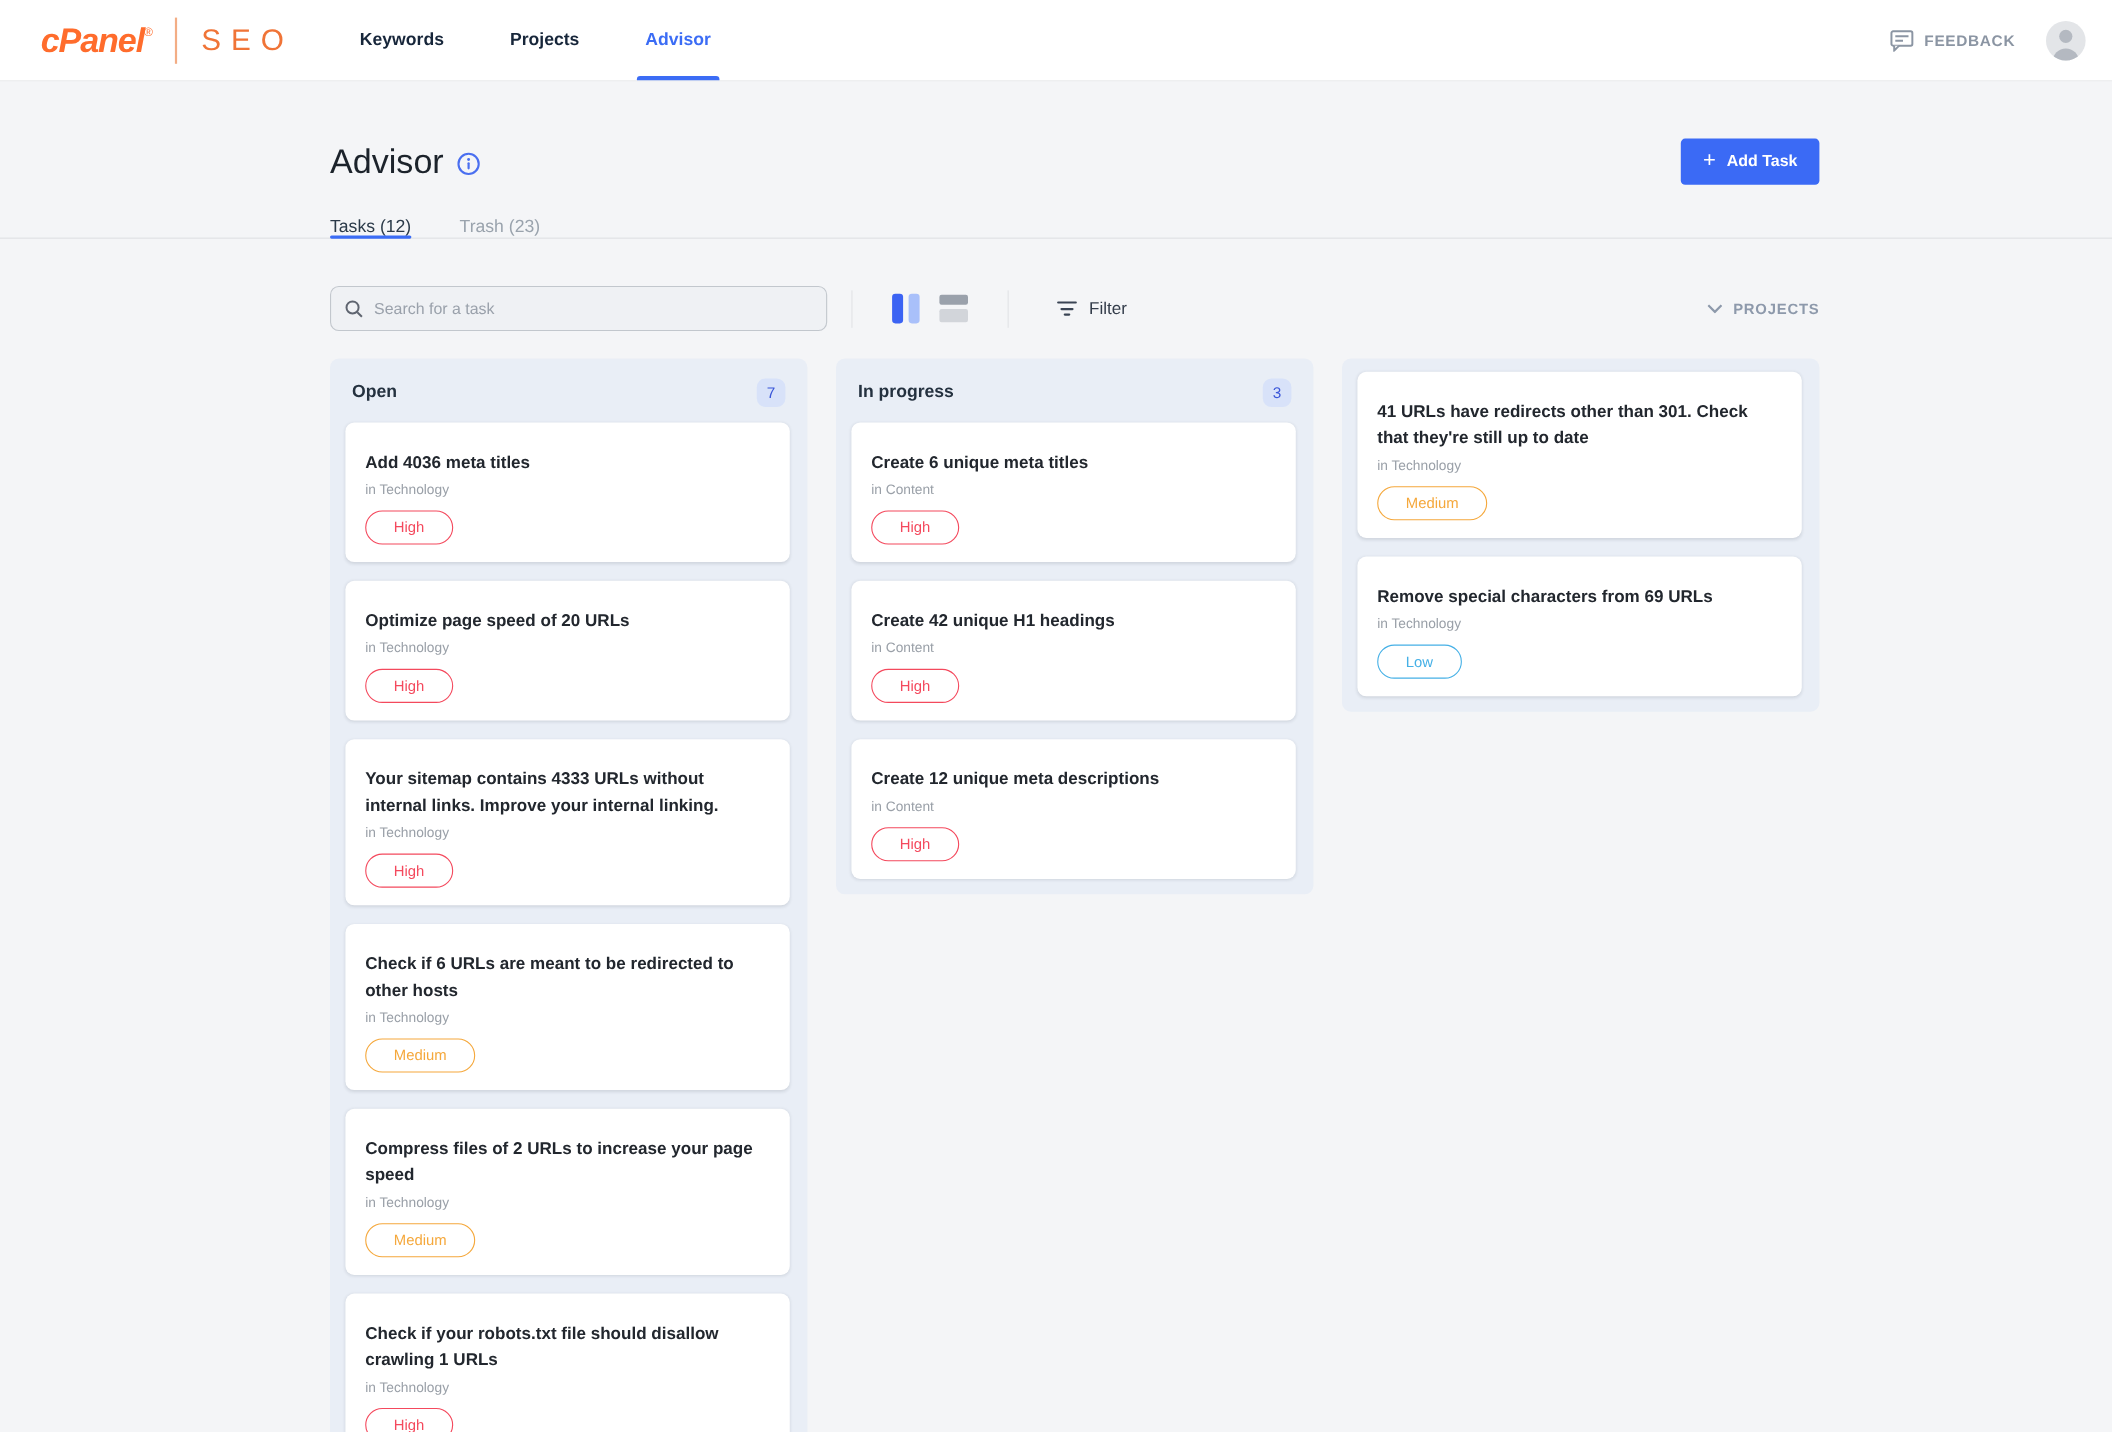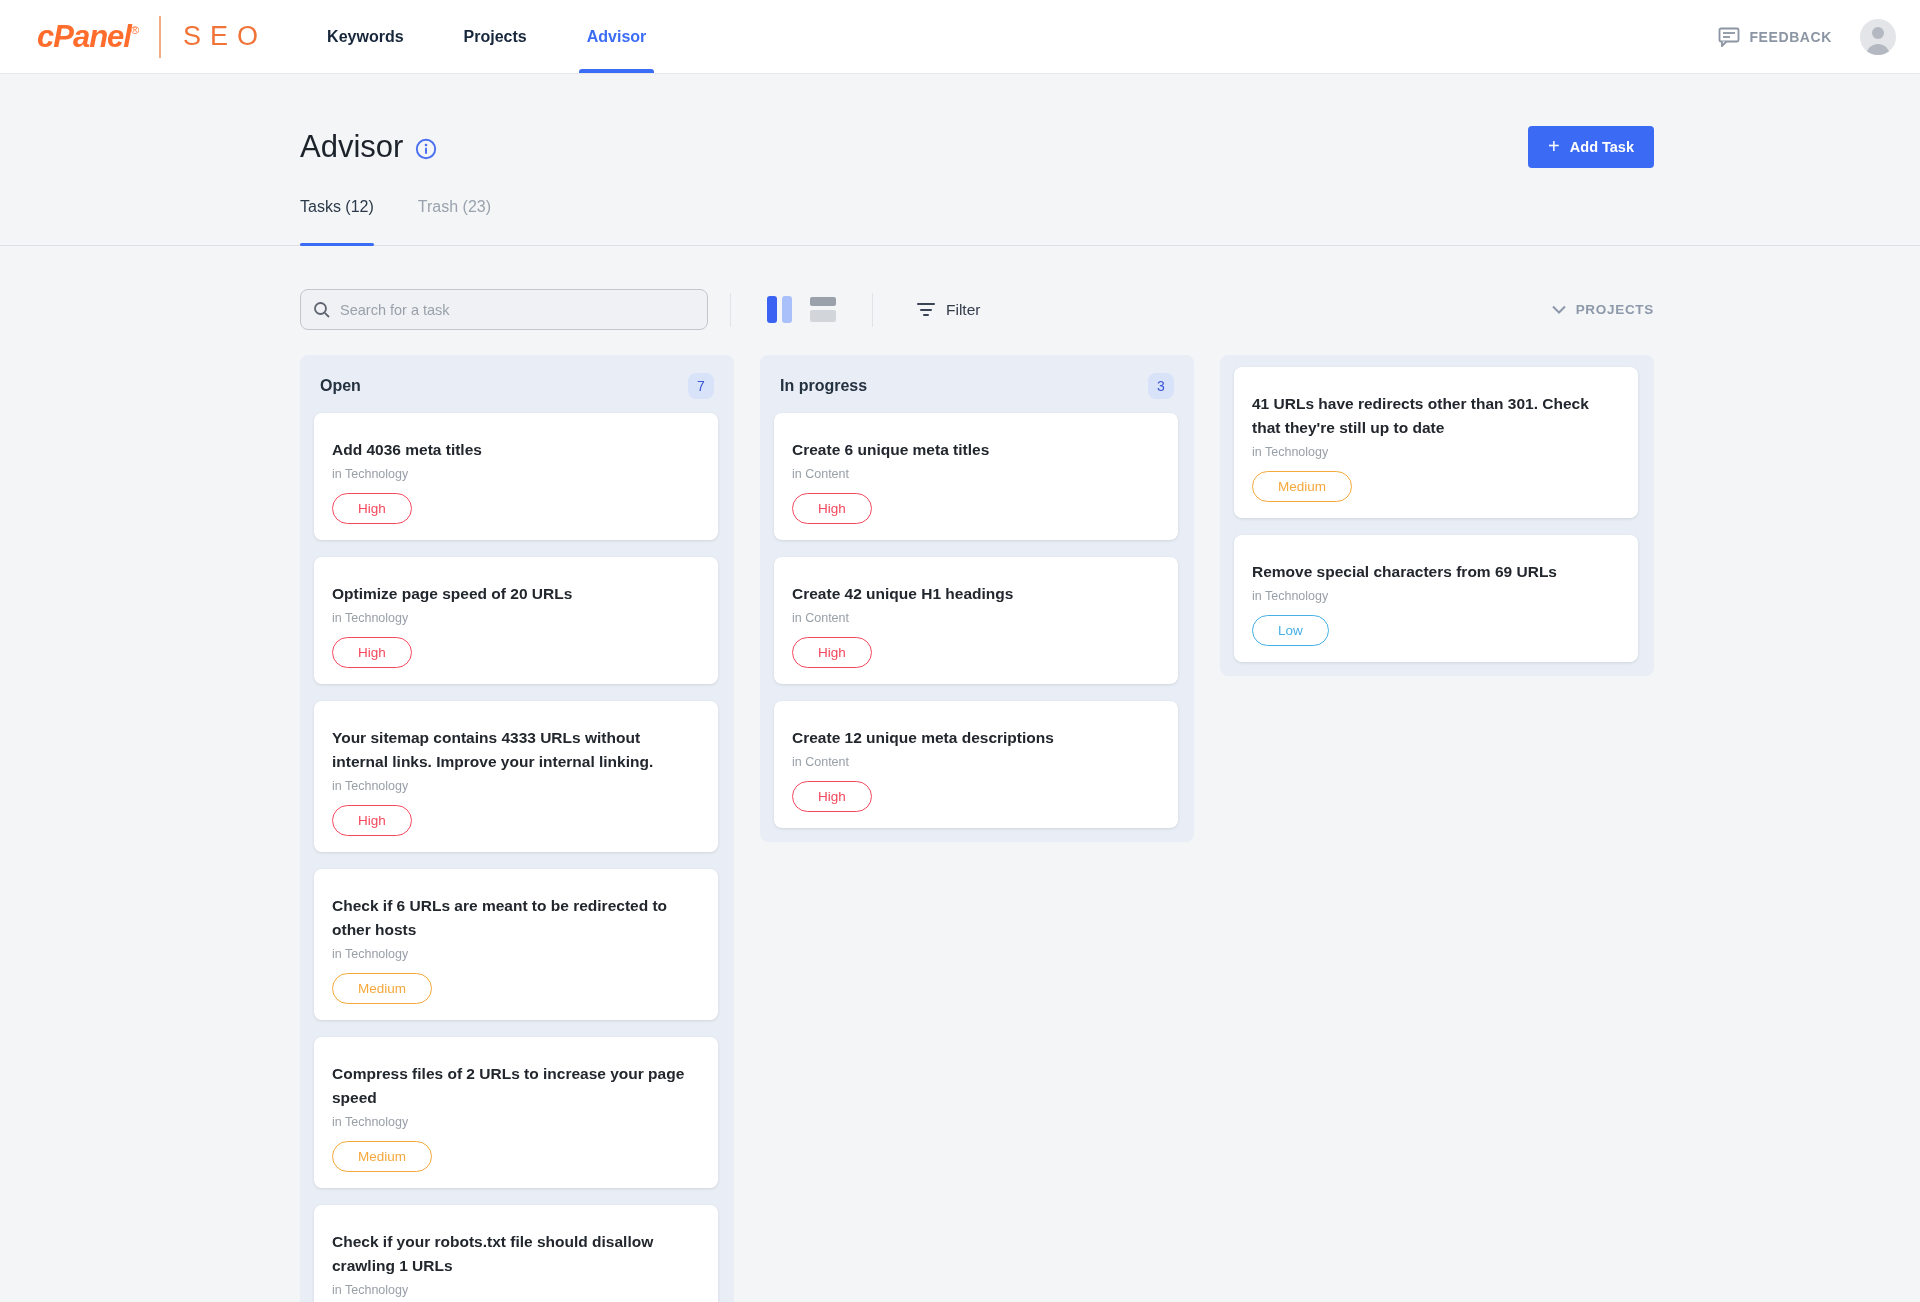--- a/index.html
+++ b/index.html
@@ -63,33 +63,33 @@
     display: flex; align-items: center; gap: 10px; background: #3b6af5; color: #ffffff;
     border: none; border-radius: 4px; height: 42px; padding: 0 20px;
     font-family: "Liberation Sans", sans-serif; font-size: 14.5px; font-weight: bold; cursor: pointer;
   }
   .plus-glyph { font-size: 20px; font-weight: normal; line-height: 1; margin-top: -2px; }
 
   
   .tabs-band { border-bottom: 1px solid #dfe0e3; margin-top: 30px; }
   .tabs { display: flex; gap: 44px; }
   .tab {
-    font-size: 16px; font-weight: 500; color: #9aa3ad; padding-bottom: 29px;
+    font-size: 16px; font-weight: 500; color: #9aa3ad; padding-bottom: 0;
     cursor: pointer; position: relative;
   }
   .tab.active { color: #2b3a49; }
   .tab.active::after {
     content: ""; position: absolute; left: 0; right: 0; bottom: -1px;
     height: 3px; background: #3b6cf5; border-radius: 2px;
   }
 
   
   .toolbar { display: flex; align-items: center; margin-top: 43px; }
   .search-box {
-    width: 408px; height: 41px; background: #eff1f4; border: 1px solid #c2c7cd;
+    width: 452px; height: 41px; background: #eff1f4; border: 1px solid #c2c7cd;
     border-radius: 8px; display: flex; align-items: center; padding: 0 12px; gap: 9px;
   }
   .search-box input {
     border: none; outline: none; background: transparent; flex: 1;
     font-family: "Liberation Sans", sans-serif; font-size: 14.5px; color: #3c4654;
   }
   .search-box input::placeholder { color: #9aa1ab; }
   .v-divider { width: 1px; height: 34px; background: #e1e3e6; }
   .view-toggles { display: flex; align-items: center; gap: 18px; margin: 0 36px; }
   .kanban-icon { display: flex; gap: 5px; cursor: pointer; }

